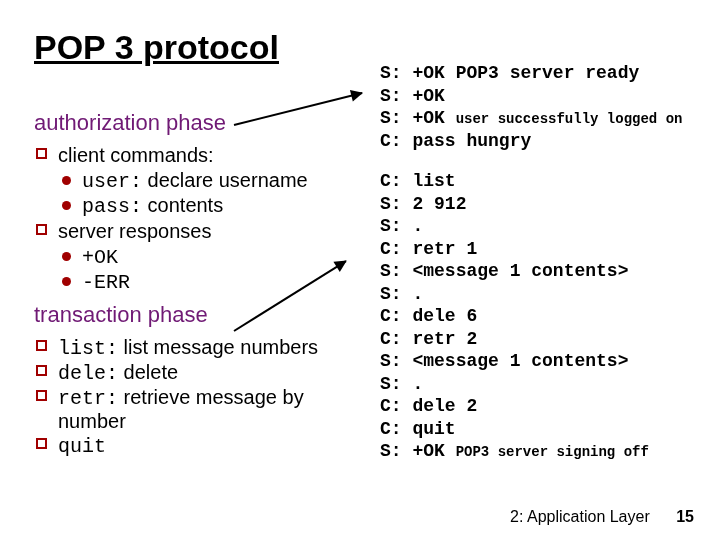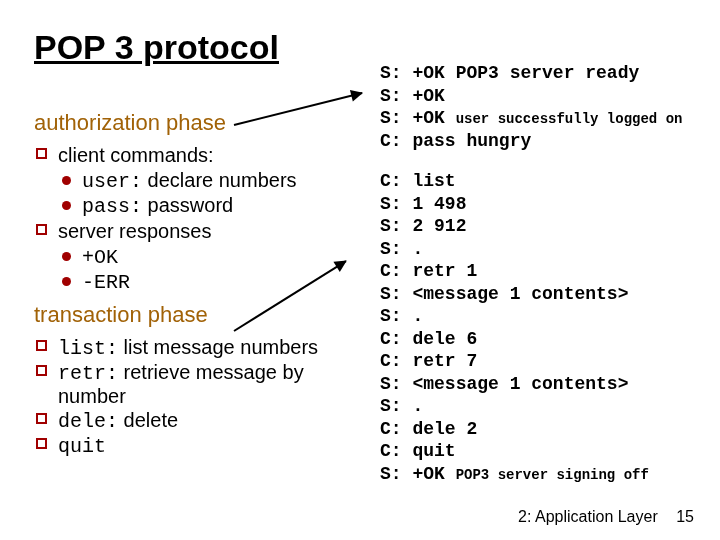--- a/index.html
+++ b/index.html
@@ -27,21 +27,21 @@
     text-decoration: underline;
   }
   .left-col {
     position: absolute;
     left: 34px;
     top: 108px;
     width: 330px;
   }
   .section-head {
     font-size: 22px;
-    color: #a16207;
+    color: #701a75;
     margin: 2px 0 4px 0;
     font-weight: 400;
   }
   ul.b1 {
     list-style: none;
     margin: 8px 0 8px 0;
     padding: 0;
   }
   ul.b1 > li {
     position: relative;
@@ -115,78 +115,78 @@
   }
 
   .footer {
     position: absolute;
     right: 26px;
     bottom: 14px;
     font-size: 16px;
   }
   .pagenum {
     display: inline-block;
-    margin-left: 14px;
+    margin-left: 22px;
+    font-weight: bold;
   }
 </style>
 </head>
 <body>
 
 <div class="slide">
 
   <div class="title">POP 3 protocol</div>
 
   <div class="arrow" style="left:234px; top:124px; width:132px; transform:rotate(-14deg); transform-origin:left center;"></div>
   <div class="arrow" style="left:234px; top:330px; width:132px; transform:rotate(-32deg); transform-origin:left center;"></div>
 
   <div class="left-col">
     <div class="section-head">authorization phase</div>
     <ul class="b1">
       <li>
         <span>client commands:</span>
         <ul class="b2">
-          <li><span class="mono">user:</span><span> declare numbers</span></li>
-          <li><span class="mono">pass:</span><span> password</span></li>
+          <li><span class="mono">user:</span><span> declare username</span></li>
+          <li><span class="mono">pass:</span><span> contents</span></li>
         </ul>
       </li>
       <li>
         <span>server responses</span>
         <ul class="b2">
           <li><span class="mono">+OK</span></li>
           <li><span class="mono">-ERR</span></li>
         </ul>
       </li>
     </ul>
 
     <div class="section-head">transaction phase</div>
     <ul class="b1">
       <li><span class="mono">list:</span><span> list message numbers</span></li>
+      <li><span class="mono">dele:</span><span> delete</span></li>
       <li><span class="mono">retr:</span><span> retrieve message by number</span></li>
-      <li><span class="mono">dele:</span><span> delete</span></li>
       <li><span class="mono">quit</span></li>
     </ul>
   </div>
 
   <div class="right-col">
     <span class="line"><span>S:</span> <span>+OK POP3 server ready</span></span>
     <span class="line"><span>S:</span> <span>+OK</span></span>
     <span class="line"><span>S:</span> <span>+OK </span><span class="small">user successfully logged on</span></span>
     <span class="line"><span>C:</span> <span>pass hungry</span></span>
 
     <div class="block-gap"></div>
 
     <span class="line"><span>C:</span> <span>list</span></span>
-    <span class="line"><span>S:</span> <span>1 498</span></span>
     <span class="line"><span>S:</span> <span>2 912</span></span>
     <span class="line"><span>S:</span> <span>.</span></span>
     <span class="line"><span>C:</span> <span>retr 1</span></span>
     <span class="line"><span>S:</span> <span>&lt;message 1 contents&gt;</span></span>
     <span class="line"><span>S:</span> <span>.</span></span>
     <span class="line"><span>C:</span> <span>dele 6</span></span>
-    <span class="line"><span>C:</span> <span>retr 7</span></span>
+    <span class="line"><span>C:</span> <span>retr 2</span></span>
     <span class="line"><span>S:</span> <span>&lt;message 1 contents&gt;</span></span>
     <span class="line"><span>S:</span> <span>.</span></span>
     <span class="line"><span>C:</span> <span>dele 2</span></span>
     <span class="line"><span>C:</span> <span>quit</span></span>
     <span class="line"><span>S:</span> <span>+OK </span><span class="small">POP3 server signing off</span></span>
   </div>
 
   <div class="footer">
     <span>2: Application Layer</span>
     <span class="pagenum">15</span>

